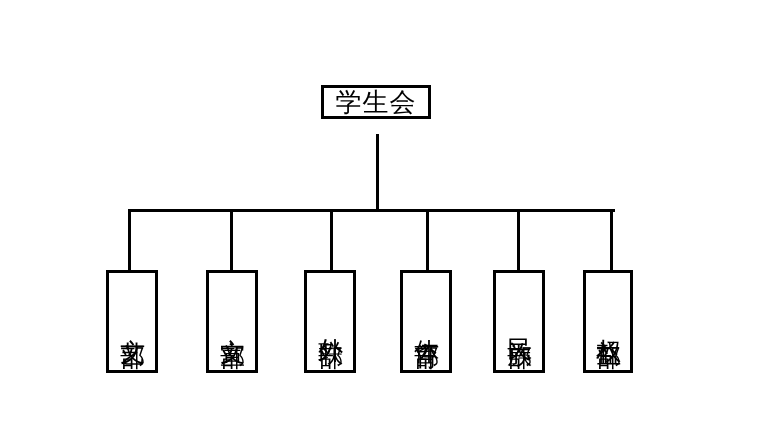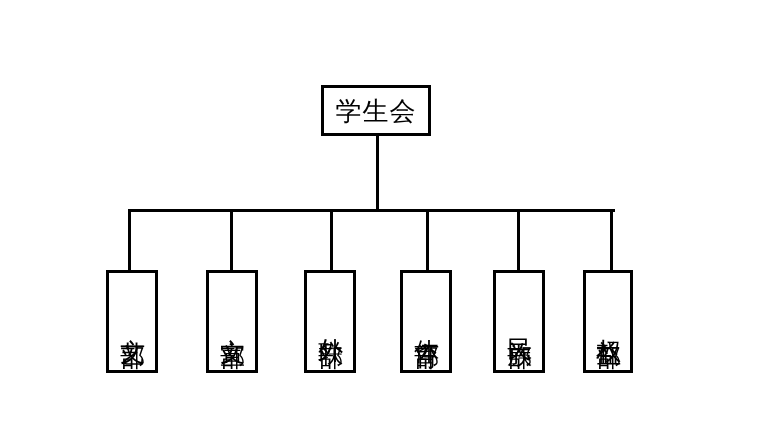--- a/index.html
+++ b/index.html
@@ -49,21 +49,21 @@
     position: absolute;
     height: 3px;
     background: #000000;
   }
 </style>
 </head>
 <body>
 
 <div id="canvas">
 
-  <div class="node-box" id="root-box" style="left: 321px; top: 85px; width: 110px; height: 51px;">
+  <div class="node-box" id="root-box" style="left: 321px; top: 85px; width: 110px; height: 34px;">
     <span class="node-label-h">学生会</span>
   </div>
 
   <div class="connector-v" id="root-stem" style="left: 376px; top: 134px; height: 78px; width: 3px;"></div>
 
   <div class="connector-h" id="bus-line" style="left: 128px; top: 209px; width: 487px; height: 3px;"></div>
 
   <div class="connector-v" id="drop-0" style="left: 128px; top: 209px; height: 61px; width: 3px;"></div>
   <div class="connector-v" id="drop-1" style="left: 230px; top: 209px; height: 61px; width: 3px;"></div>
   <div class="connector-v" id="drop-2" style="left: 330px; top: 209px; height: 61px; width: 3px;"></div>

